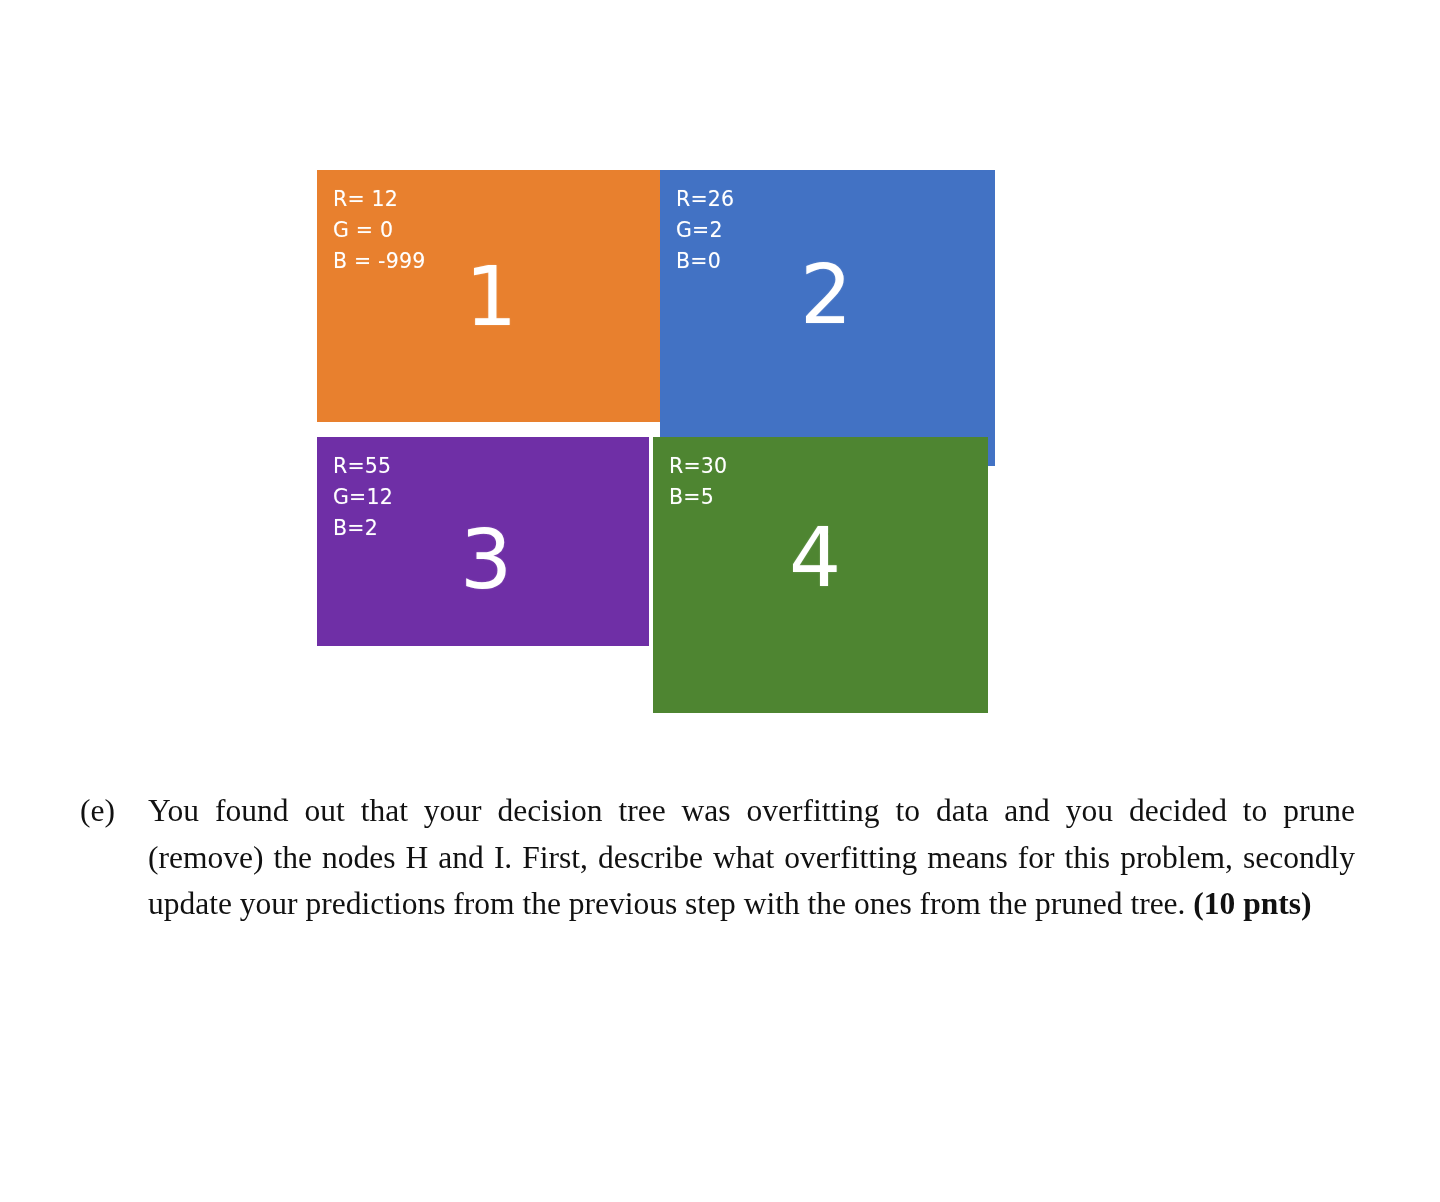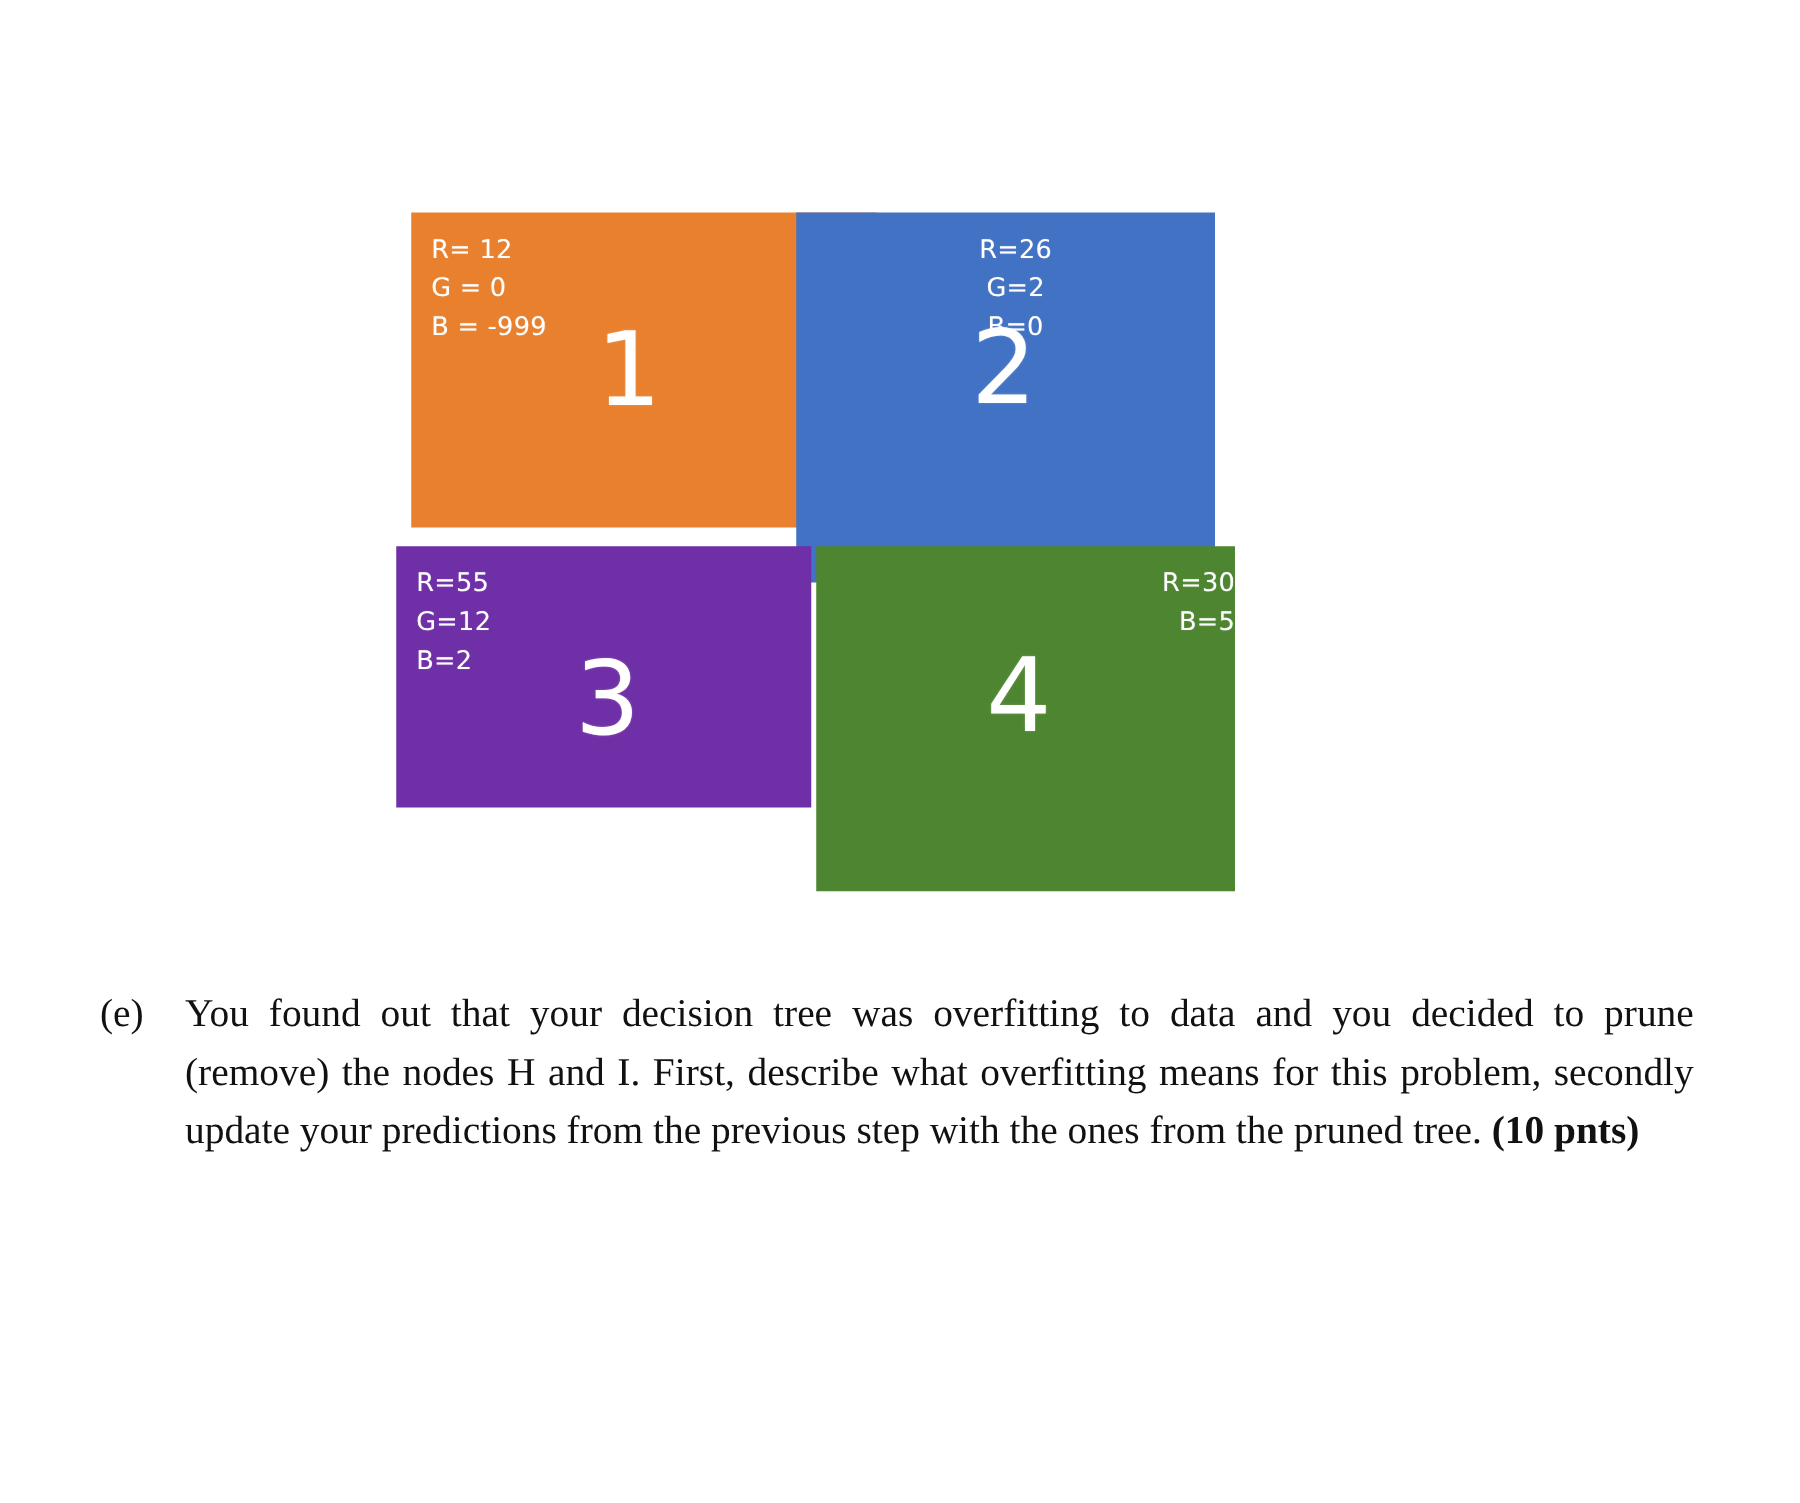--- a/index.html
+++ b/index.html
@@ -24,24 +24,24 @@
     height: 543px;
   }
 
   .quadrant {
     position: absolute;
     box-sizing: border-box;
     padding: 14px 0 0 16px;
     font-family: "DejaVu Sans", sans-serif;
   }
 
-  .q-tl { left: 0px;   top: 0px;   width: 372px; height: 252px; margin-left: 12px; }
-  .q-tr { left: 320px; top: 0px;   width: 335px; height: 296px; text-align: center; }
+  .q-tl { left: 0px;   top: 0px;   width: 372px; height: 252px; }
+  .q-tr { left: 343px; top: 0px;   width: 335px; height: 296px; }
   .q-bl { left: 0px;   top: 267px; width: 332px; height: 209px; }
-  .q-br { left: 336px; top: 267px; width: 335px; height: 276px; text-align: right; }
+  .q-br { left: 336px; top: 267px; width: 335px; height: 276px; }
 
   .rgb-lines {
     position: relative;
     z-index: 2;
     line-height: 1.52;
   }
   .rgb-line {
     font-size: 20.5px;
     color: #ffffff;
     letter-spacing: 0.2px;

